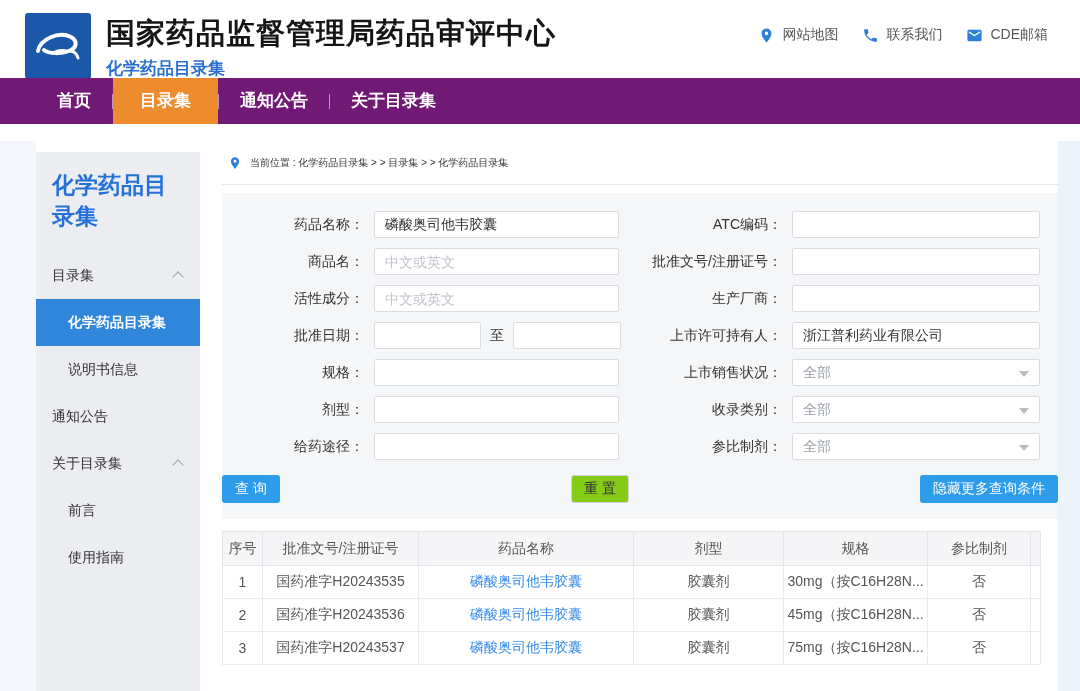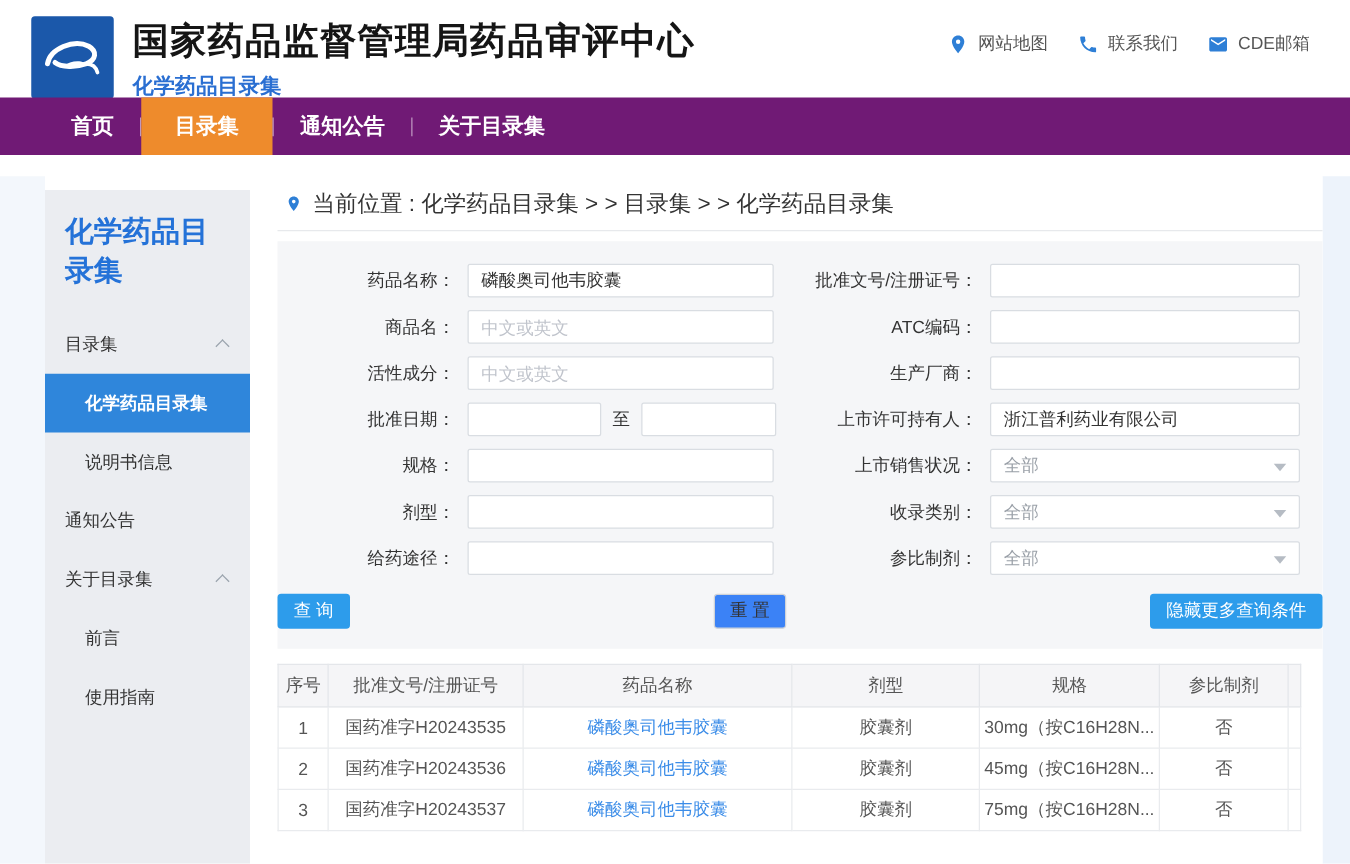--- a/index.html
+++ b/index.html
@@ -30,40 +30,40 @@
   .sidebar { position:absolute; left:36px; top:152px; width:164px; bottom:0; background:#ebedf1; }
   .sidebar-title { padding:18px 16px 8px 16px; font-size:23px; font-weight:bold; color:#2472d8; line-height:31px; }
   .side-list { margin-top:12px; }
   .side-item { height:47px; display:flex; align-items:center; font-size:14px; color:#333; cursor:pointer; position:relative; }
   .side-item.group { padding-left:16px; }
   .side-item.sub { padding-left:32px; }
   .side-item.active { background:#2f86db; color:#fff; font-weight:bold; }
   .chev-up { position:absolute; right:18px; top:21px; width:8px; height:8px; border-left:1.5px solid #9aa3ad; border-top:1.5px solid #9aa3ad; transform:rotate(45deg); }
   
   .content { position:absolute; left:222px; top:141px; width:836px; bottom:0; background:#fff; }
-  .breadcrumb { height:44px; display:flex; align-items:center; gap:8px; border-bottom:1px solid #e7e9ec; font-size:18px; color:#333; padding-left:6px; }
+  .breadcrumb { height:44px; display:flex; align-items:center; gap:8px; border-bottom:1px solid #e7e9ec; font-size:10px; color:#333; padding-left:6px; }
   .breadcrumb svg { width:14px; height:14px; fill:#2e7fd6; }
   
   .panel { margin-top:8px; background:#f5f6f8; padding-top:13px; padding-bottom:8px; }
   .form-cols { display:flex; }
   .fcol { width:418px; }
   .frow { display:flex; align-items:center; height:37px; }
   .flabel { width:152px; text-align:right; padding-right:10px; font-size:14px; color:#333; flex:none; }
   .finput { width:245px; height:27px; border:1px solid #d9dde2; border-radius:2px; background:#fff; padding:0 10px; font-size:14px; color:#333; font-family:inherit; outline:none; }
   .fcol-right .finput { width:248px; }
   .finput::placeholder { color:#c0c4cc; }
   .date-input { width:107px !important; }
   .date-input2 { width:108px !important; }
   .date-sep { margin:0 9px; font-size:14px; color:#333; }
   .fselect { width:248px; height:27px; border:1px solid #d9dde2; border-radius:2px; background:#fff; padding:0 10px; font-size:14px; color:#9aa0a8; display:flex; align-items:center; position:relative; cursor:pointer; }
   .caret-down { position:absolute; right:10px; top:11px; width:0; height:0; border-left:5px solid transparent; border-right:5px solid transparent; border-top:6px solid #b6bcc4; }
   .btn-row { display:flex; justify-content:space-between; align-items:center; gap:12px; height:44px; margin-top:2px; }
   .btn { height:28px; border:none; border-radius:3px; font-size:14px; cursor:pointer; font-family:inherit; }
   .btn-primary { background:#2d9ceb; color:#fff; padding:0 13px; }
-  .btn-plain { background:#3b82f6; color:#333; border:1px solid #d0d3d8; padding:0 12px; }
+  .btn-plain { background:#84cc16; color:#333; border:1px solid #d0d3d8; padding:0 12px; }
   
   .result-table { margin-top:12px; border-collapse:collapse; table-layout:fixed; width:818px; }
   .result-table th { background:#f5f5f7; border:1px solid #e4e6ea; height:34px; font-size:14px; color:#555; font-weight:normal; text-align:center; }
   .result-table td { border:1px solid #e9ebee; height:33px; font-size:14px; color:#555; text-align:center; overflow:hidden; white-space:nowrap; }
   .drug-link { color:#3a8ce8; cursor:pointer; }
   .c0{width:40px}.c1{width:156px}.c2{width:215px}.c3{width:150px}.c4{width:144px}.c5{width:103px}.c6{width:10px}
 </style>
 </head>
 <body>
 
@@ -183,25 +183,25 @@
           <input class="finput" style="">
         </div>
         <div class="frow">
           <span class="flabel">给药途径：</span>
           <input class="finput" style="">
         </div>
       </div>
 
       <div class="fcol fcol-right">
         <div class="frow">
+          <span class="flabel">ATC编码：</span>
+          <input class="finput" style="">
+        </div>
+        <div class="frow">
           <span class="flabel">批准文号/注册证号：</span>
-          <input class="finput" style="">
-        </div>
-        <div class="frow">
-          <span class="flabel">ATC编码：</span>
           <input class="finput" style="">
         </div>
         <div class="frow">
           <span class="flabel">生产厂商：</span>
           <input class="finput" style="">
         </div>
         <div class="frow">
           <span class="flabel">上市许可持有人：</span>
           <input class="finput" value="浙江普利药业有限公司" style="">
         </div>

